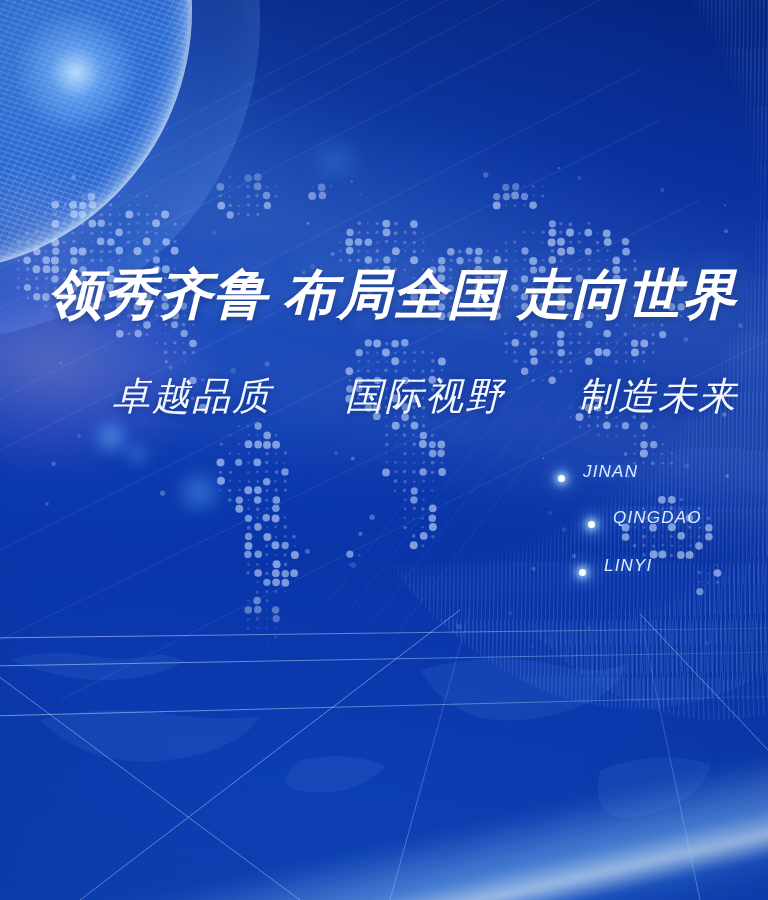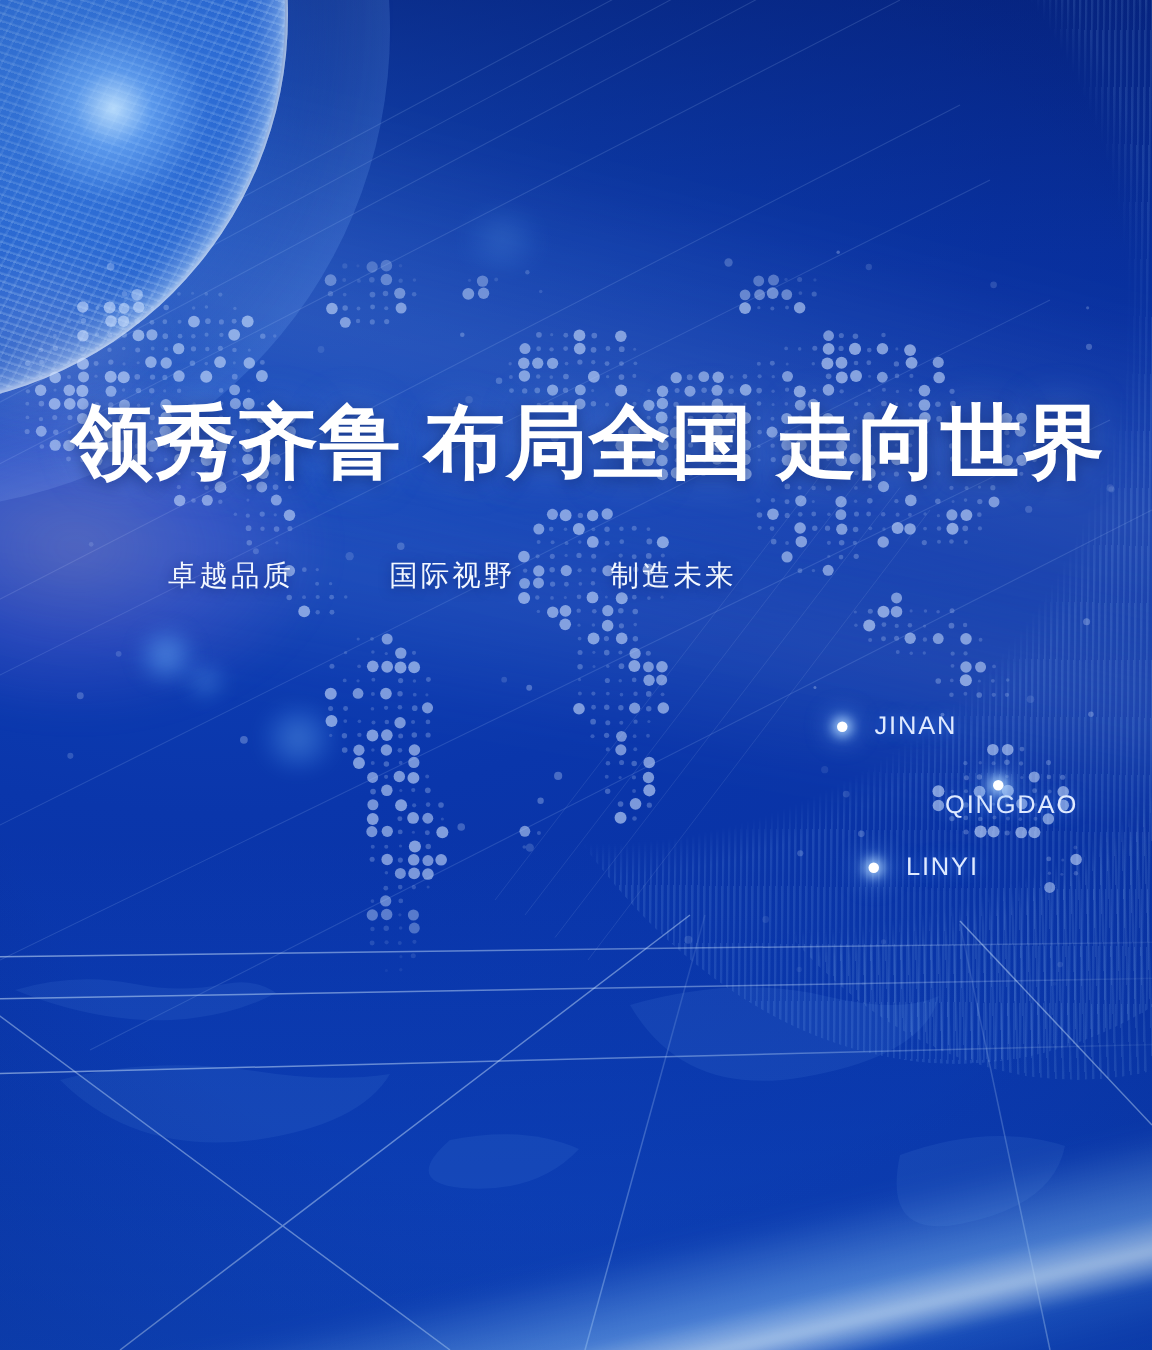--- a/index.html
+++ b/index.html
@@ -7,20 +7,21 @@
   body{
     font-family:"Liberation Sans", sans-serif;
     -webkit-font-smoothing:antialiased;
   }
   #stage{
     position:relative;
     width:768px;height:900px;
     overflow:hidden;
     background:#15803d;
     isolation:isolate;
+    font-style:italic;
   }
 
   
   .bg-base{
     position:absolute;inset:0;
     background:
       radial-gradient(120% 90% at 18% 8%,  #1a53c8 0%, #0f42b8 28%, #0a36ab 58%, #072f9f 100%),
       linear-gradient(160deg,#0c3cb2 0%,#0a37ac 40%,#0a3bb0 70%,#0c47bf 100%);
   }
   .bg-vign{
@@ -166,53 +167,52 @@
     line-height:1.08;
     letter-spacing:1px;
     color:#ffffff;
     white-space:nowrap;
     text-shadow:0 2px 10px rgba(0,20,90,.55), 0 0 26px rgba(150,200,255,.35);
   }
   .subline{
     position:absolute;left:112px;top:371px;
     font-family:"Liberation Serif","DejaVu Serif",serif;
     font-weight:400;
-    font-size:19px;
+    font-size:38px;
     letter-spacing:2px;
     color:#f2f7ff;
     white-space:nowrap;
     text-shadow:0 1px 7px rgba(0,20,90,.5);
   }
   .subline span.gap{display:inline-block;width:50px;}
 
   
   .city{
     position:absolute;
-    display:flex;align-items:center;
+    display:flex;align-items:flex-end;
     white-space:nowrap;
-    margin-top:12px;
   }
   .city .dot{
     position:relative;
     width:7px;height:7px;border-radius:50%;
     background:#ffffff;
     box-shadow:0 0 7px 3px rgba(175,215,255,.85), 0 0 16px 6px rgba(120,180,255,.45);
     flex:0 0 auto;
   }
   .city .label{
     margin-left:18px;
     font-family:"Liberation Sans","DejaVu Sans",sans-serif;
     font-weight:400;
     font-size:17px;
     letter-spacing:1.2px;
     color:#dfeaff;
     text-shadow:0 0 10px rgba(80,150,255,.6);
   }
   #city-jinan{left:558px;top:462px;}
-  #city-qingdao{left:612px;top:508px;flex-direction:column;}
+  #city-qingdao{left:588px;top:508px;}
   #city-linyi{left:579px;top:556px;}
 </style>
 </head>
 <body>
 
 <div id="stage">
 
   <div class="bg-base"></div>
   <div class="bg-topdark"></div>
   <div class="bg-botlight"></div>

